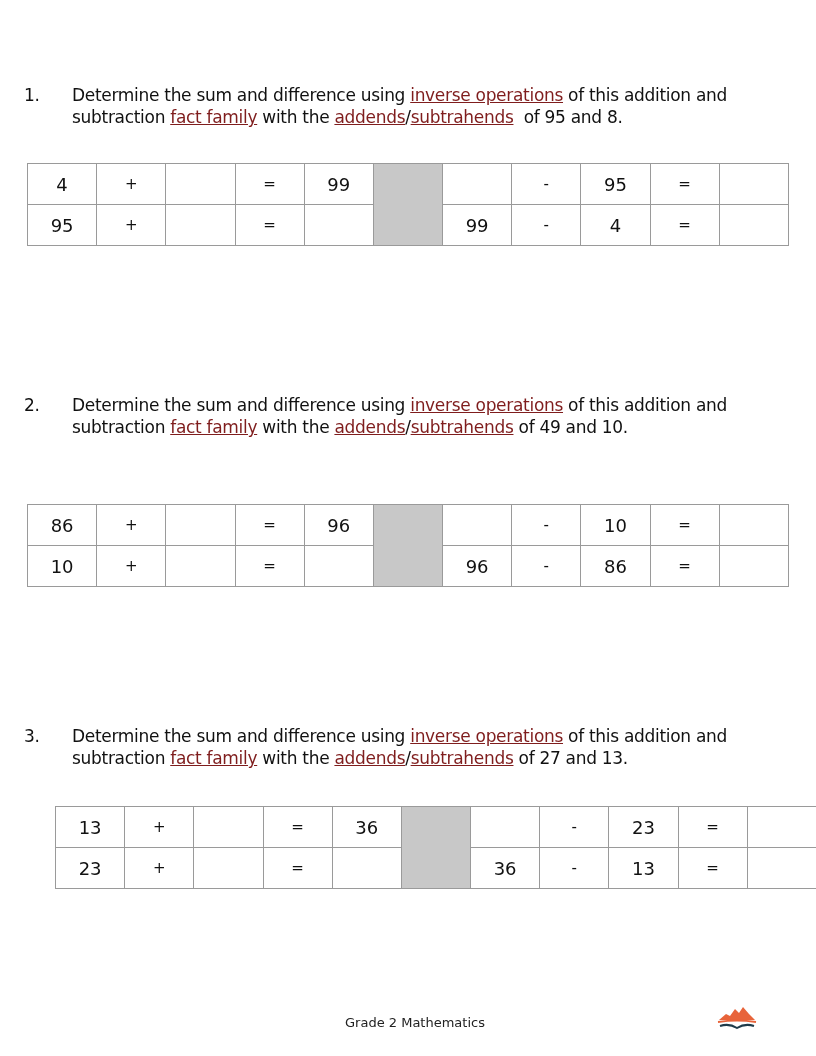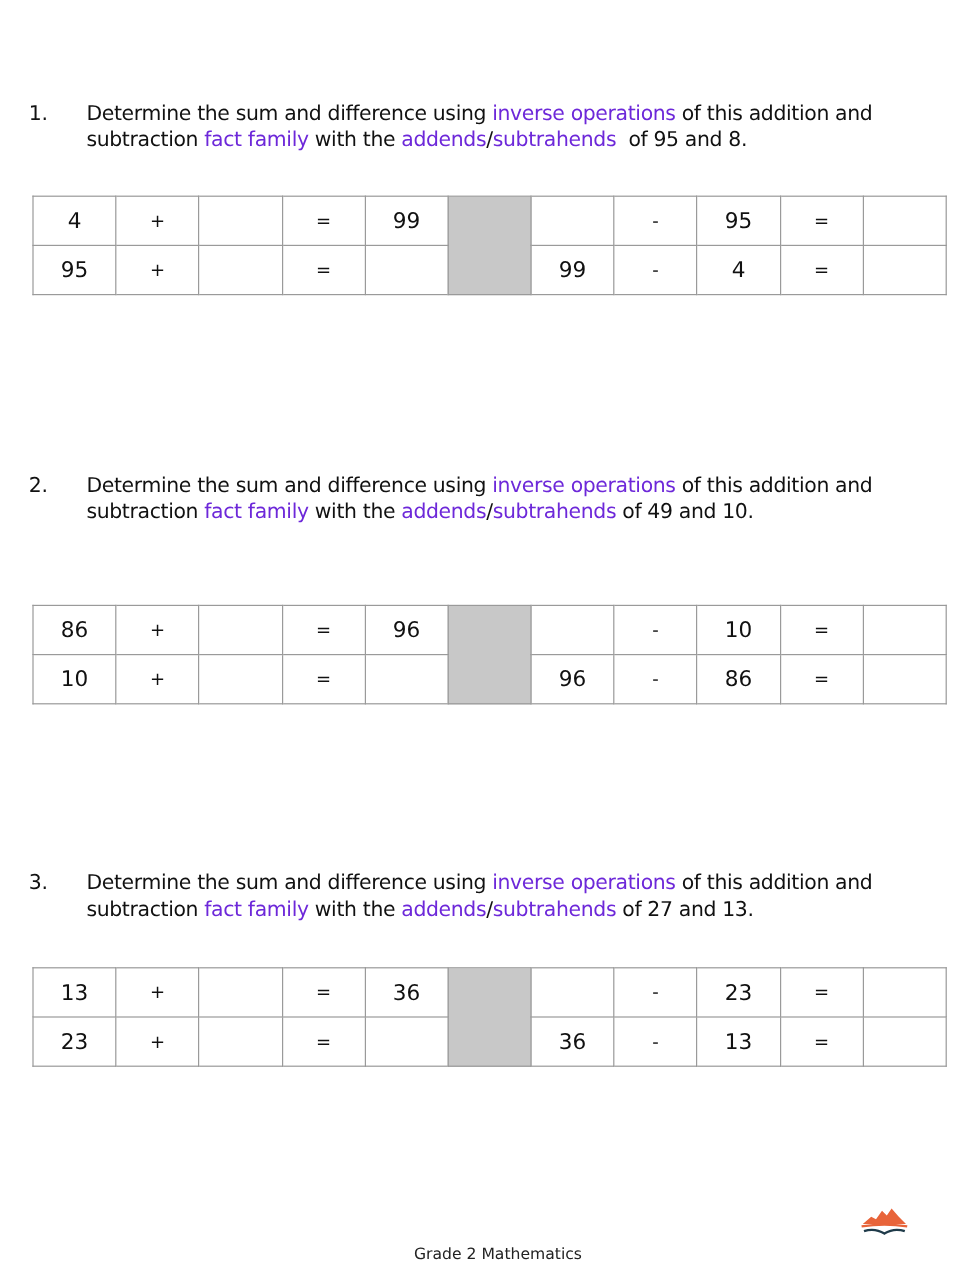--- a/index.html
+++ b/index.html
@@ -8,35 +8,35 @@
     font-family: "DejaVu Sans", sans-serif; color: #111;
     overflow: hidden;
   }
   .question { position: absolute; left: 0; width: 816px; }
   .q-text {
     position: absolute; left: 24px; width: 770px;
     font-size: 17px; line-height: 22px; letter-spacing: -0.3px;
   }
   .q-num { position: absolute; left: 0; top: 0; }
   .q-body { position: absolute; left: 48px; top: 0; width: 730px; }
-  .link { color: #6d28d9; }
+  .link { color: #7f1d1d; text-decoration: underline; }
   table.ff {
     position: absolute; left: 27px;
     border-collapse: collapse; table-layout: fixed;
     width: 762px;
   }
   table.ff td {
     border: 1px solid #9a9a9a; height: 40px; width: 68px;
     text-align: center; vertical-align: middle;
     font-size: 18px; padding: 0;
   }
   table.ff td.op { font-size: 15px; }
   table.ff td.shade { background: #c8c8c8; }
   .footer {
-    position: absolute; top: 1038px; left: 345px;
+    position: absolute; top: 1015px; left: 345px;
     font-size: 13px; color: #222;
   }
   .logo { position: absolute; left: 716px; top: 1005px; width: 42px; height: 26px; }
 </style>
 </head>
 <body>
 
 <div class="question" style="top:84px;">
   <div class="q-text">
     <span class="q-num">1.</span>
@@ -113,21 +113,21 @@
     </table>
 </div>
 
 <div class="question" style="top:725px;">
   <div class="q-text">
     <span class="q-num">3.</span>
     <div class="q-body">
       <span>Determine the sum and difference using </span><a class="link">inverse operations</a><span> of this addition and subtraction </span><a class="link">fact family</a><span> with the </span><a class="link">addends</a><span>/</span><a class="link">subtrahends</a><span style="white-space:pre"> of 27 and 13.</span>
     </div>
   </div>
-  <table class="ff" style="top:81px;">
+  <table class="ff" style="top:81px;margin-left:28px;">
     <tbody>
         <tr>
       <td>13</td>
       <td class="op">+</td>
       <td></td>
       <td class="op">=</td>
       <td>36</td>
       <td class="shade" rowspan="2"></td>
       <td></td>
       <td class="op">-</td>

